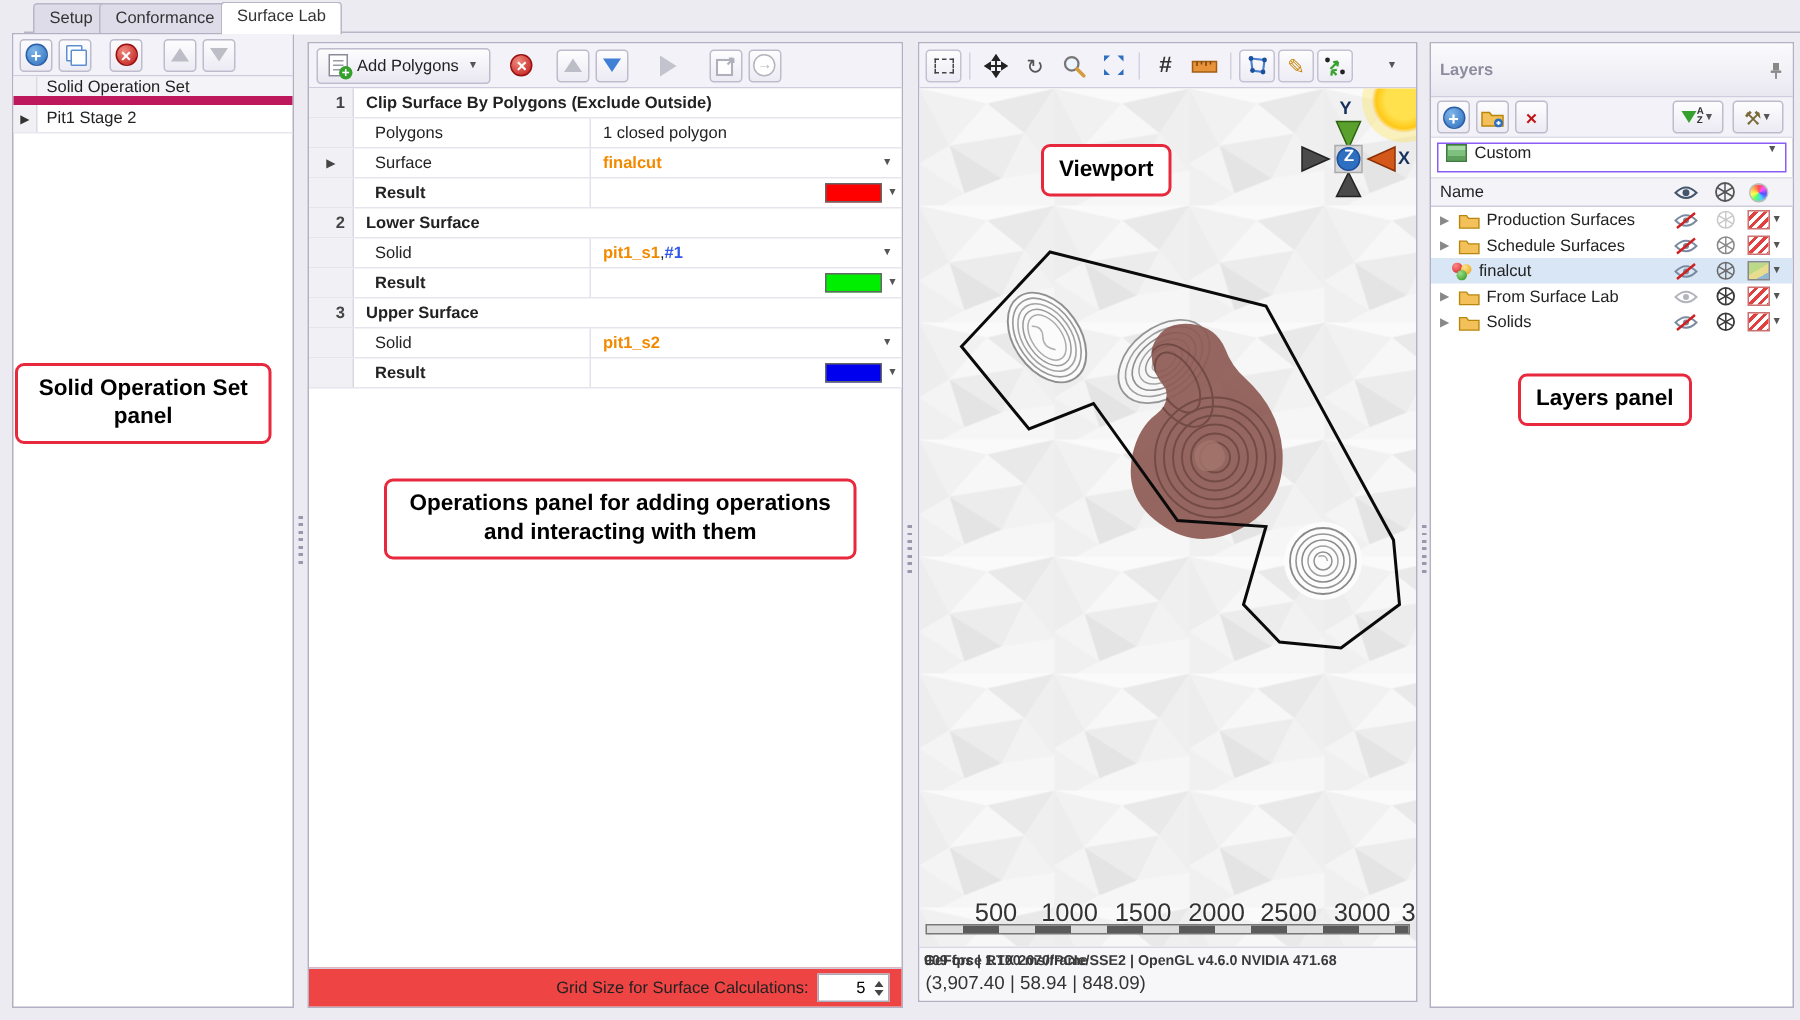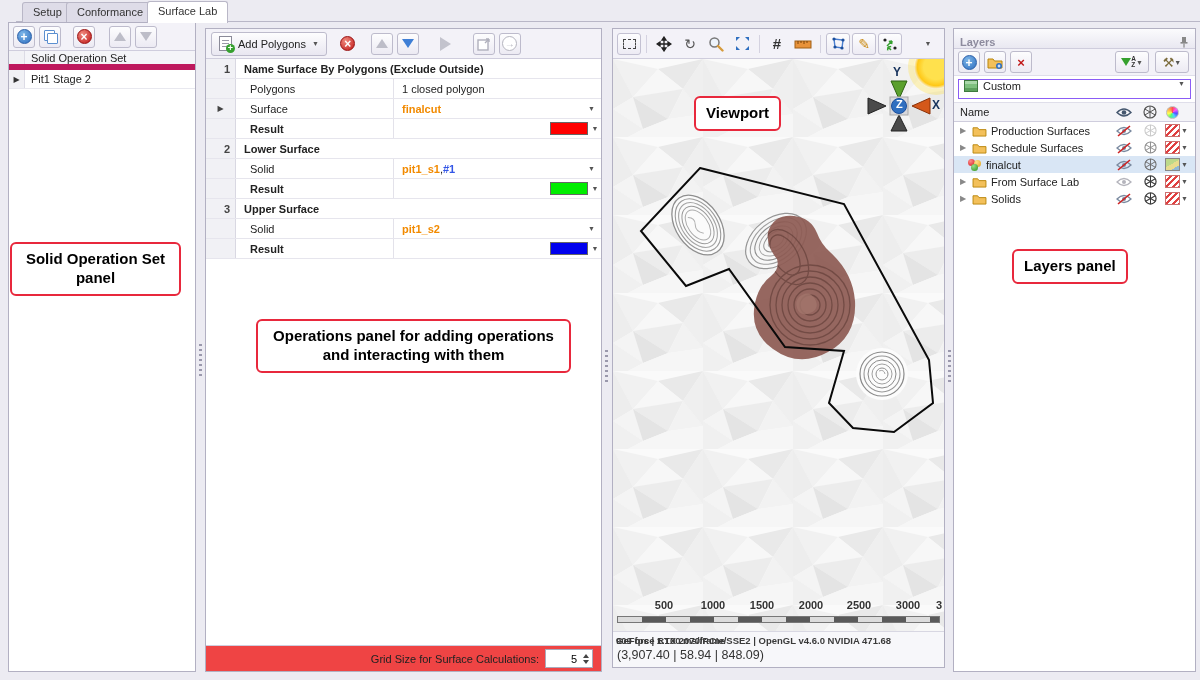--- a/index.html
+++ b/index.html
@@ -75,30 +75,30 @@
   .vp-btn.boxed { border-color:#c3c1d2; background:linear-gradient(#fdfdfe,#edebf4); }
   .vp-sep { width:1px; height:18px; background:#d4d2e0; margin:0 3px; }
   .sel-ico { width:13px; height:10px; border:1.4px dashed #444; }
   .canvas { position:absolute; left:0; top:30px; width:331px; height:572px; overflow:hidden; background:#fafafa; }
   .axis-widget { position:absolute; right:8px; top:10px; width:74px; height:74px; }
   .axis-lbl { position:absolute; font-weight:bold; color:#16325c; font-size:12px; }
   .sun { position:absolute; right:-14px; top:-14px; width:44px; height:44px; border-radius:50%;
      background:radial-gradient(circle, #ffe14d 0 40%, #ffc816 60%, rgba(255,200,22,0) 72%);
      box-shadow:0 0 0 6px rgba(255,225,77,.35); }
   .scalebar { position:absolute; left:4px; right:4px; bottom:6px; height:26px; }
-  .scale-num { position:absolute; top:0; transform:translateX(-50%); font-weight:bold; color:#333; font-size:11px; text-shadow:0 0 2px #fff; }
+  .scale-num { position:absolute; top:0; transform:translateX(-50%); font-weight:normal; color:#333; font-size:17px; text-shadow:0 0 2px #fff; }
   .scale-strip { position:absolute; left:0; right:0; bottom:2px; height:7px; border:1px solid #777;
      background:repeating-linear-gradient(90deg, #dcdcdc 0 24px, #5a5a5a 24px 48px); }
   .vp-status { position:absolute; left:0; right:0; top:602px; bottom:0; background:#f7f7fa; border-top:1px solid #d8d7e2; }
   .fps-line { position:relative; height:13px; margin-top:2px; font-size:9.5px; font-weight:bold; color:#3a3a3a; white-space:nowrap; }
   .fps-line span { position:absolute; left:3px; top:1px; }
   .coords { padding-left:4px; font-size:12.5px; color:#333; margin-top:1px; }
 
   
-  .lay-title { height:20px; display:flex; align-items:flex-end; justify-content:space-between; padding:0 6px; background:linear-gradient(#fbfbfd,#e9e8f1); border-bottom:1px solid #cfcddd; color:#8d8b9e; font-weight:bold; }
+  .lay-title { height:36px; display:flex; align-items:center; justify-content:space-between; padding:0 6px; background:linear-gradient(#fbfbfd,#e9e8f1); border-bottom:1px solid #cfcddd; color:#8d8b9e; font-weight:bold; }
   .lay-toolbar { height:27px; display:flex; align-items:center; padding:0 4px; background:#f3f2f8; border-bottom:1px solid #dfdeea; }
   .combo { margin:3px 4px; height:20px; border:1px solid #8b5cf6; background:#fff; display:flex; align-items:flex-start; padding:0 5px; gap:5px; }
   .layers-ico { width:14px; height:12px; background:#7ec07e; border:1px solid #3e7a3e; box-shadow:inset 0 3px 0 #a9d8a9, inset 0 -3px 0 #5da05d; }
   .lay-hdr { display:flex; align-items:center; height:20px; background:#f4f4f8; border-top:1px solid #dfdeea; border-bottom:1px solid #cfcddd; padding-left:6px; }
   .lay-row { display:flex; align-items:center; height:17px; padding-left:4px; }
   .lay-row.sel { background:#d9e6f5; }
   .lay-name { flex:1; display:flex; align-items:center; gap:4px; overflow:hidden; white-space:nowrap; }
   .exp { width:10px; color:#888; font-size:8px; text-align:center; }
   .icol { width:26px; display:flex; justify-content:center; }
   .icol.narrow { width:18px; }
@@ -195,21 +195,21 @@
     </span>
     <span class="tbtn">
         <span class="circle-ico gray-circle" style="font-size:10px;">→</span>
       </span>
   </div>
 
   <div class="ops-table">
 
     <div class="ops-row ops-group">
       <span class="col-gutter">1</span>
-      <span style="padding-left:8px;">Name Surface By Polygons (Exclude Outside)</span>
+      <span style="padding-left:8px;">Clip Surface By Polygons (Exclude Outside)</span>
     </div>
     <div class="ops-row">
       <span class="col-gutter"></span>
       <span class="col-op param-label">Polygons</span>
       <span class="col-in">1 closed polygon</span>
       <span class="col-color"></span>
     </div>
     <div class="ops-row">
       <span class="col-gutter" style="justify-content:center; padding-right:0; font-size:8px;">▶</span>
       <span class="col-op param-label">Surface</span>

